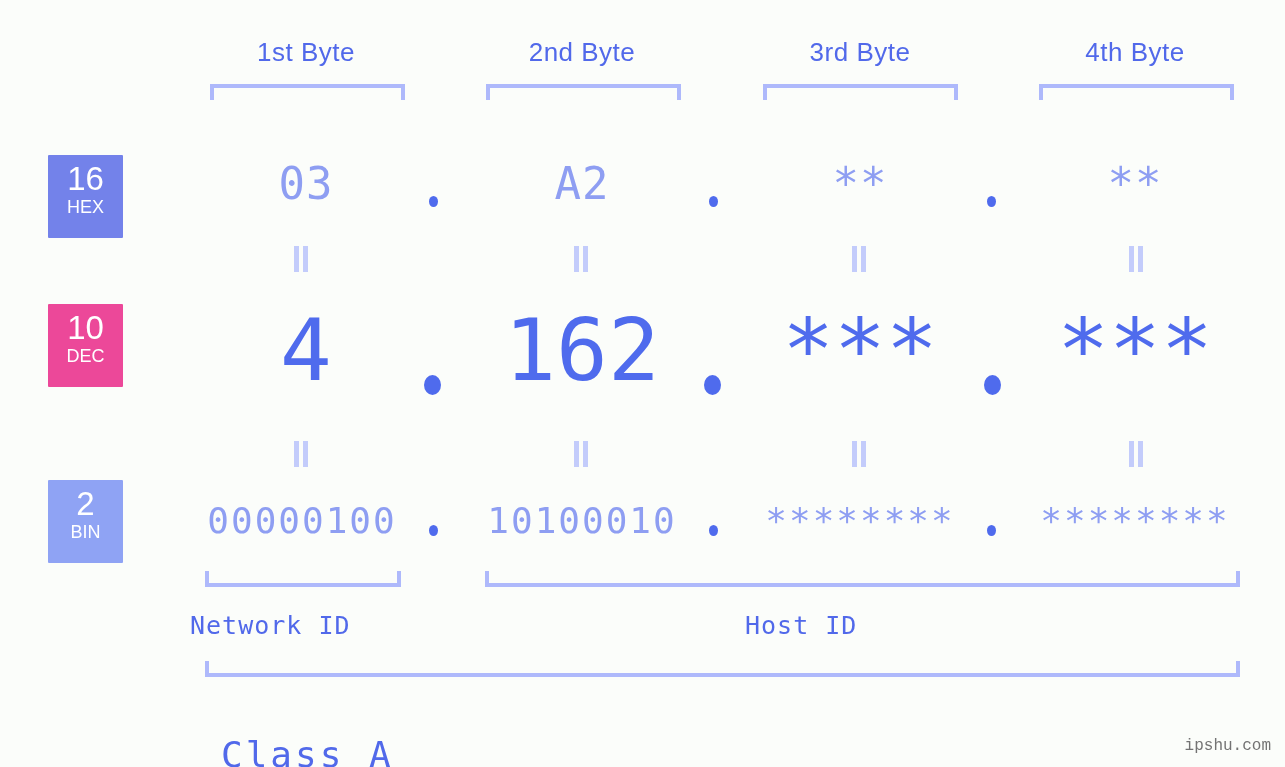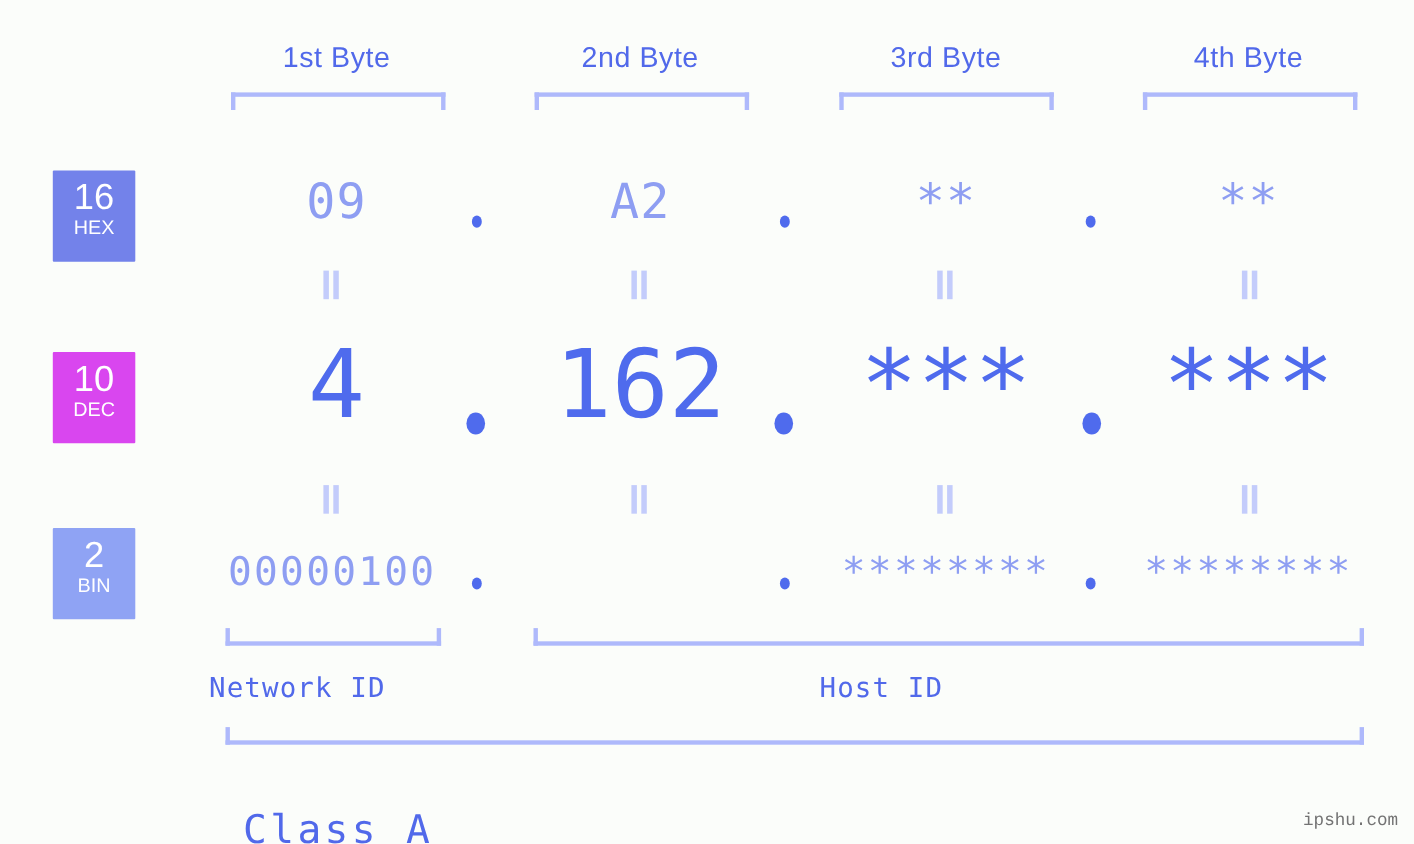--- a/index.html
+++ b/index.html
@@ -168,21 +168,21 @@
   <div class="bracket bracket-down" style="left:210px; top:84px; width:195px;"></div>
   <div class="bracket bracket-down" style="left:486px; top:84px; width:195px;"></div>
   <div class="bracket bracket-down" style="left:763px; top:84px; width:195px;"></div>
   <div class="bracket bracket-down" style="left:1039px; top:84px; width:195px;"></div>
 
   <div class="badge" style="top:155px; height:83px; background:#7382ea;">
     <span class="num">16</span>
     <span class="sub">HEX</span>
   </div>
 
-  <div class="row-cell hex-cell" style="left:190px; top:158px; width:232px;">09</div>
+  <div class="row-cell hex-cell" style="left:190px; top:158px; width:232px;">03</div>
   <div class="dot dot-hex" style="left:429px; top:196px;"></div>
   <div class="row-cell hex-cell" style="left:466px; top:158px; width:232px;text-align:center;">A2</div>
   <div class="dot dot-hex" style="left:709px; top:196px;"></div>
   <div class="row-cell hex-cell" style="left:744px; top:158px; width:232px;">**</div>
   <div class="dot dot-hex" style="left:987px; top:196px;"></div>
   <div class="row-cell hex-cell" style="left:1019px; top:158px; width:232px;">**</div>
 
   <div class="eqmark" style="left:293px; top:246px;">
       <i></i>
       <i></i>
@@ -193,21 +193,21 @@
     </div>
   <div class="eqmark" style="left:851px; top:246px;">
       <i></i>
       <i></i>
     </div>
   <div class="eqmark" style="left:1128px; top:246px;">
       <i></i>
       <i></i>
     </div>
 
-  <div class="badge" style="top:320px; height:83px; background:#d946ef;">
+  <div class="badge" style="top:304px; height:83px; background:#ec4899;">
     <span class="num">10</span>
     <span class="sub">DEC</span>
   </div>
 
   <div class="row-cell dec-cell" style="left:190px; top:300px; width:232px;">4</div>
   <div class="dot dot-dec" style="left:424px; top:375px;"></div>
   <div class="row-cell dec-cell" style="left:466px; top:300px; width:232px;">162</div>
   <div class="dot dot-dec" style="left:704px; top:375px;"></div>
   <div class="row-cell dec-cell" style="left:744px; top:300px; width:232px;">***</div>
   <div class="dot dot-dec" style="left:984px; top:375px;"></div>
@@ -230,20 +230,21 @@
       <i></i>
     </div>
 
   <div class="badge" style="top:480px; height:83px; background:#8fa3f4;">
     <span class="num">2</span>
     <span class="sub">BIN</span>
   </div>
 
   <div class="row-cell bin-cell" style="left:186px; top:499px; width:232px;">00000100</div>
   <div class="dot dot-bin" style="left:429px; top:525px;"></div>
+  <div class="row-cell bin-cell" style="left:466px; top:499px; width:232px;">10100010</div>
   <div class="dot dot-bin" style="left:709px; top:525px;"></div>
   <div class="row-cell bin-cell" style="left:744px; top:499px; width:232px;">********</div>
   <div class="dot dot-bin" style="left:987px; top:525px;"></div>
   <div class="row-cell bin-cell" style="left:1019px; top:499px; width:232px;">********</div>
 
   <div class="bracket bracket-up" style="left:205px; top:571px; width:196px;"></div>
   <div class="section-label id-label" style="left:190px; top:610px; width:232px;">Network ID</div>
 
   <div class="bracket bracket-up" style="left:485px; top:571px; width:755px;"></div>
   <div class="section-label id-label" style="left:745px; top:610px; width:232px;">Host ID</div>

